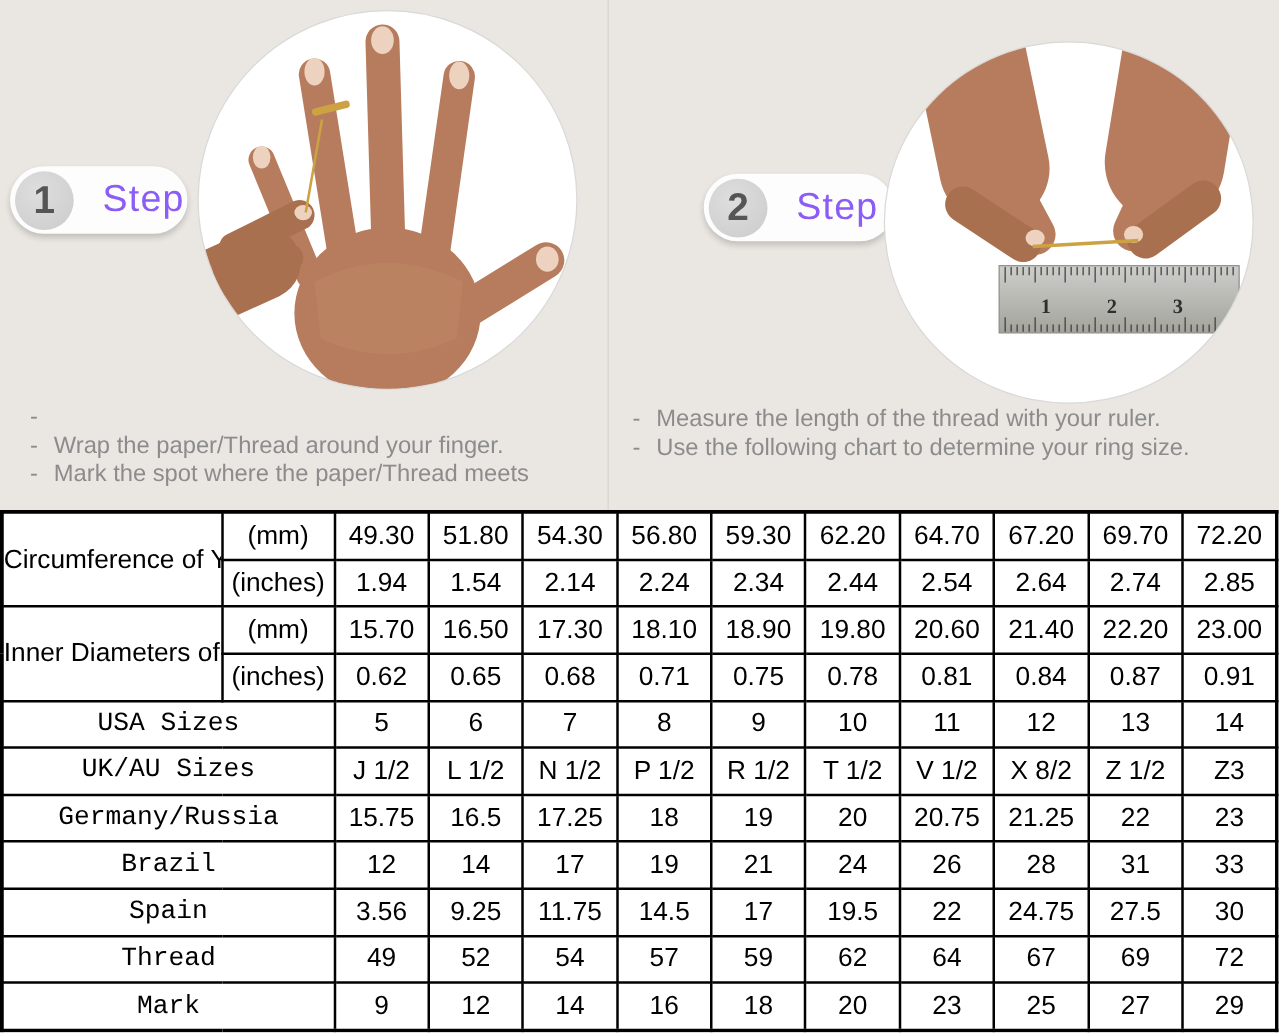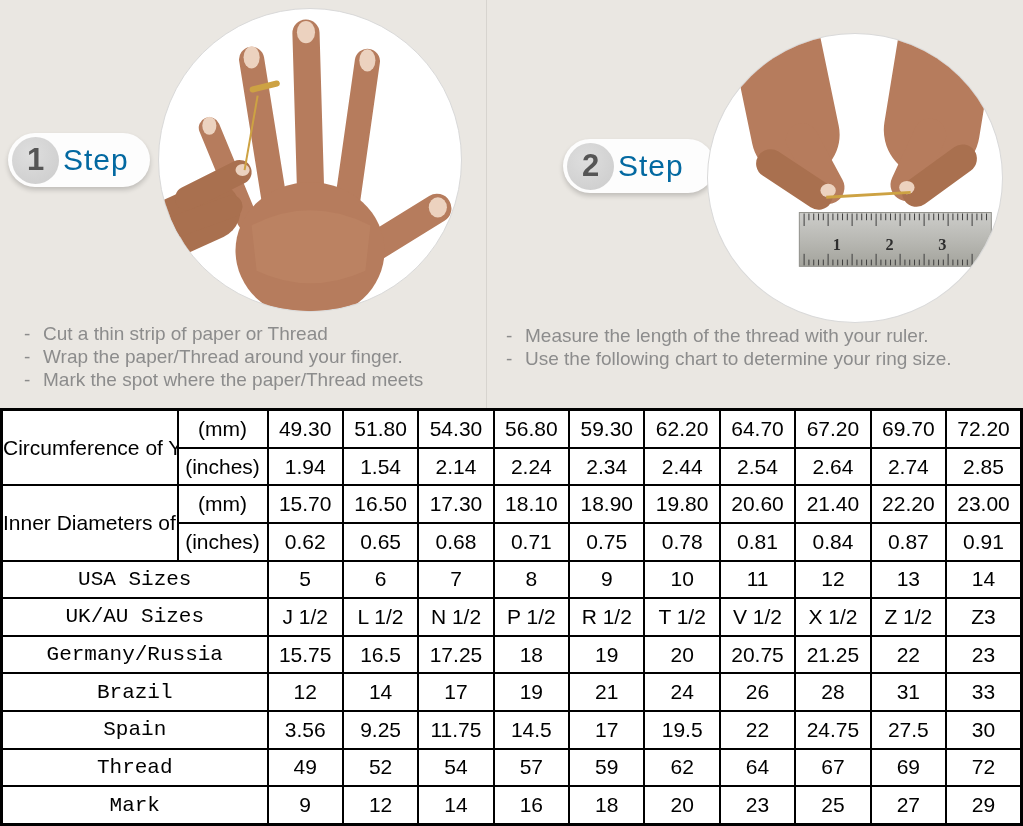--- a/index.html
+++ b/index.html
@@ -22,21 +22,21 @@
     box-shadow:0 3px 5px rgba(0,0,0,.18);display:flex;align-items:center;z-index:1;
   }
   .badge1{left:8px;top:133px;width:142px;}
   .badge2{left:563px;top:139px;width:152px;}
   .badge-num{
     width:47px;height:47px;border-radius:50%;margin-left:4px;flex:0 0 auto;
     background:radial-gradient(circle at 40% 35%,#dedede,#cbcbcb);
     display:flex;align-items:center;justify-content:center;
     font-size:31px;font-weight:700;color:#555;
   }
-  .badge-label{font-size:30px;color:#0369a1;margin-left:4px;letter-spacing:1px;}
+  .badge-label{font-size:30px;color:#8b5cf6;margin-left:23px;letter-spacing:1px;}
   .bullets{position:absolute;margin:0;padding:0;list-style:none;z-index:3;}
   .bullets1{left:24px;top:322px;}
   .bullets2{left:506px;top:324px;}
   .bullets li{display:flex;font-size:19px;line-height:23px;color:#8c8c8c;}
   .bullets .dash{width:19px;flex:0 0 auto;}
   
   .table-wrap{position:absolute;left:0;top:408px;width:1023px;height:418px;}
   table.size{
     border-collapse:collapse;table-layout:fixed;width:1023px;height:418px;
     border:3px solid #000;font-size:21px;color:#000;
@@ -86,21 +86,20 @@
         <line x1="28" y1="188" x2="80" y2="162" stroke="#a9704f" stroke-width="24" stroke-linecap="round"></line>
         <line x1="20" y1="215" x2="72" y2="196" stroke="#a9704f" stroke-width="22" stroke-linecap="round"></line>
         <ellipse cx="83" cy="160" rx="7" ry="6" fill="#ecd2bf"></ellipse>
 
         <line x1="85" y1="160" x2="98" y2="86" stroke="#cda243" stroke-width="2"></line>
       </svg>
     </div>
     <ul class="bullets bullets1">
         <li>
           <span class="dash">-</span>
-          <span>Cut a thin strip of paper or Thread</span>
         </li>
         <li>
           <span class="dash">-</span>
           <span>Wrap the paper/Thread around your finger.</span>
         </li>
         <li>
           <span class="dash">-</span>
           <span>Mark the spot where the paper/Thread meets</span>
         </li>
       </ul>
@@ -310,21 +309,21 @@
           </tr>
           <tr>
             <td class="row-label" colspan="2">UK/AU Sizes</td>
             <td>J 1/2</td>
             <td>L 1/2</td>
             <td>N 1/2</td>
             <td>P 1/2</td>
             <td>R 1/2</td>
             <td>T 1/2</td>
             <td>V 1/2</td>
-            <td>X 1/2</td>
+            <td>X 8/2</td>
             <td>Z 1/2</td>
             <td>Z3</td>
           </tr>
           <tr>
             <td class="row-label" colspan="2">Germany/Russia</td>
             <td>15.75</td>
             <td>16.5</td>
             <td>17.25</td>
             <td>18</td>
             <td>19</td>

